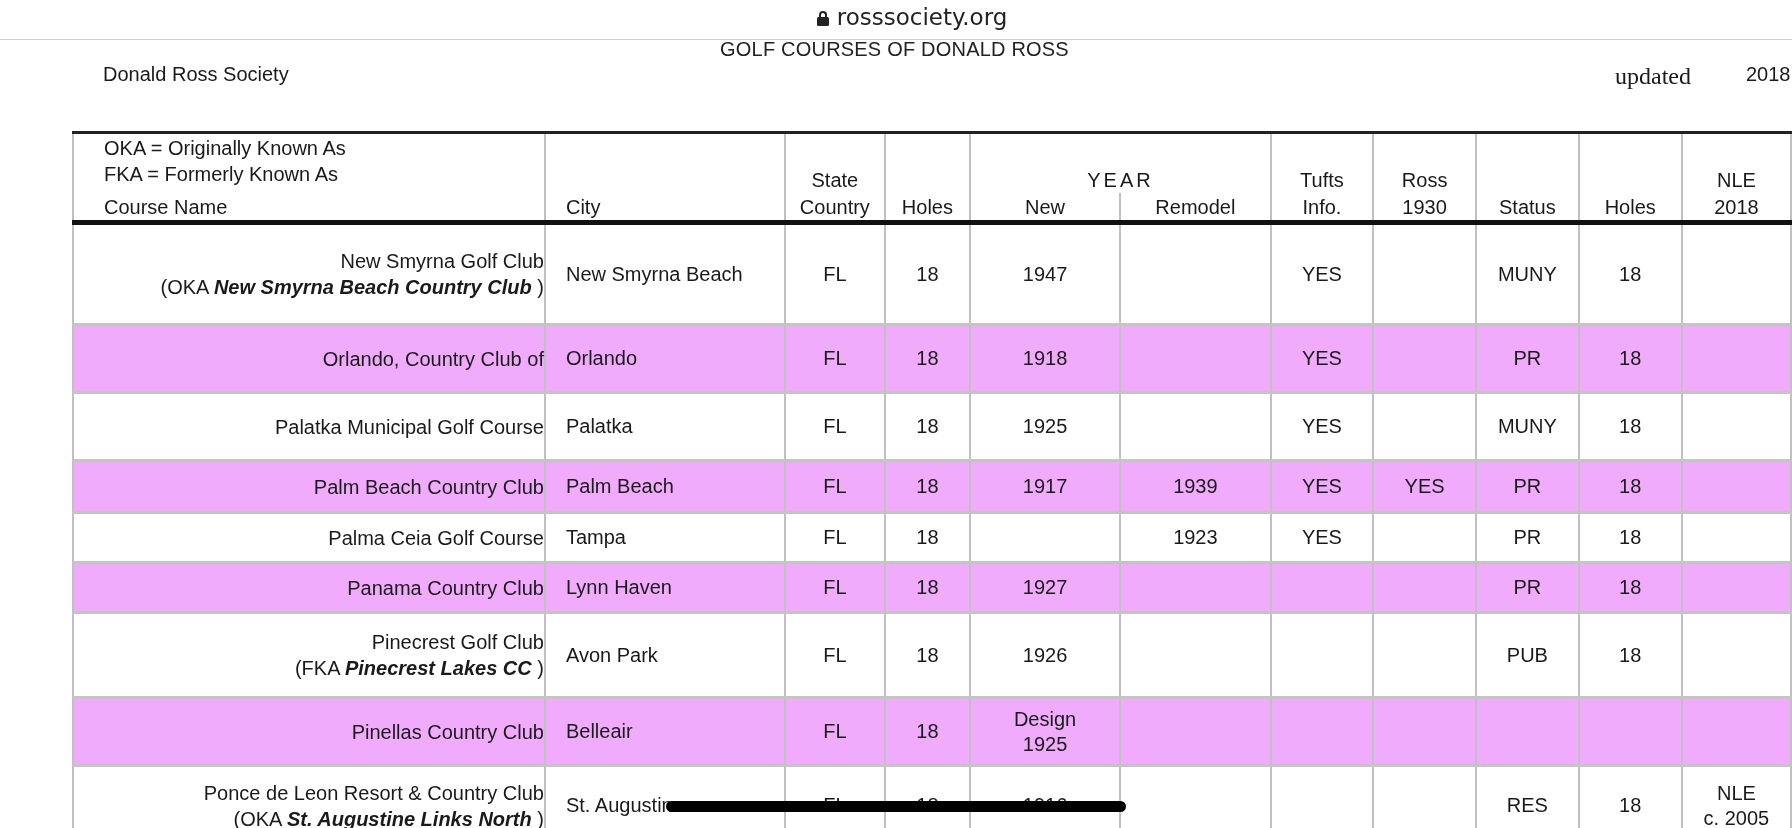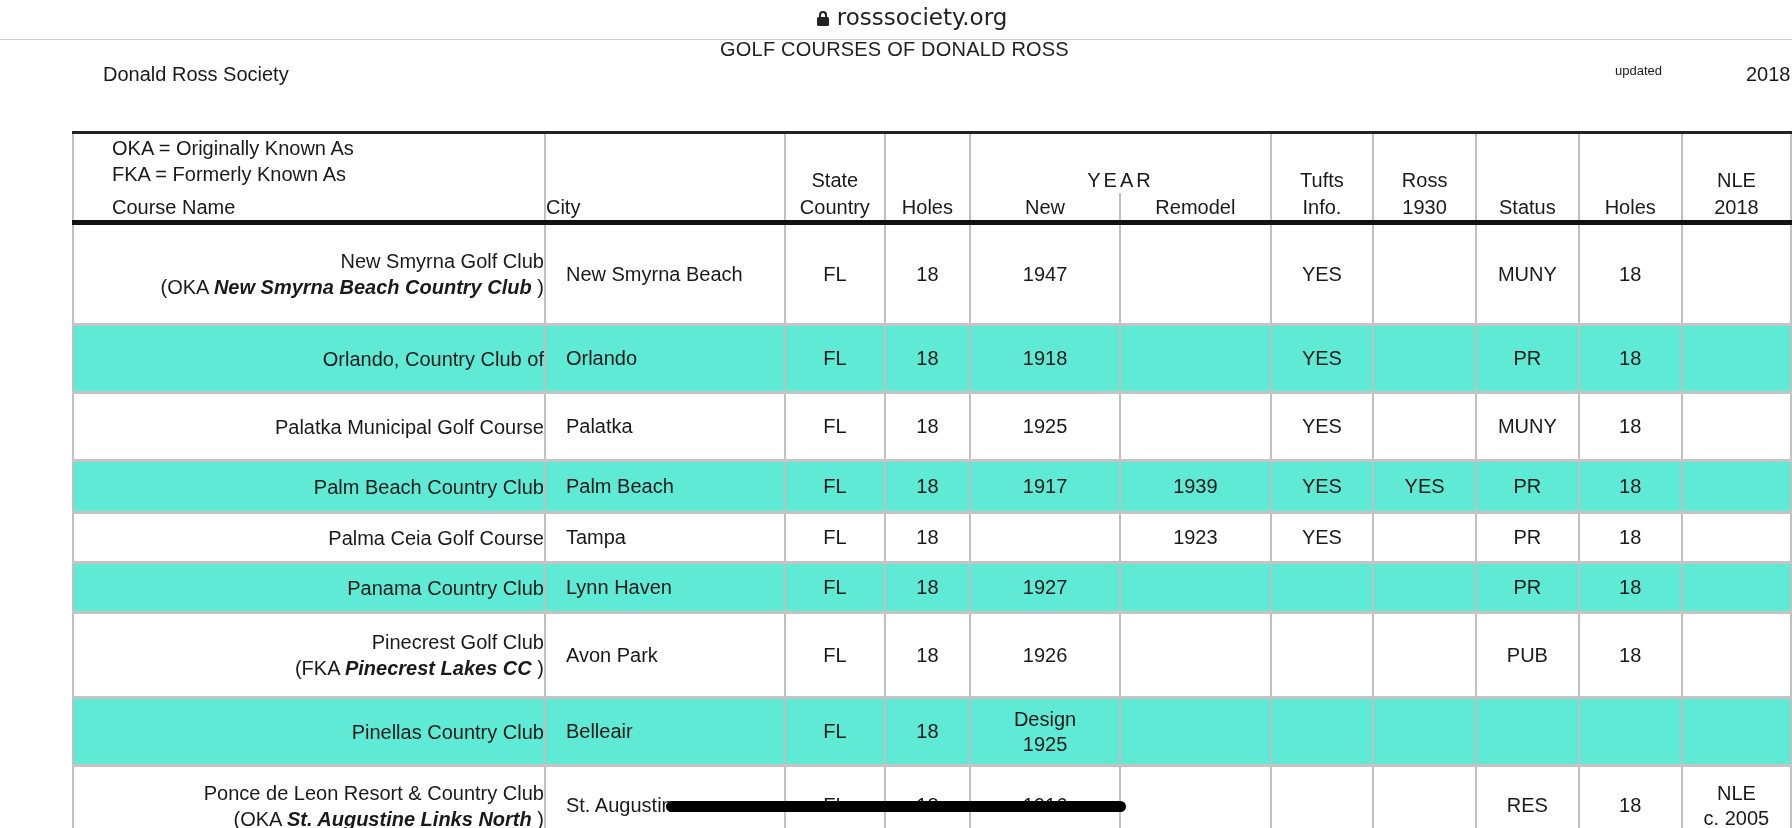--- a/index.html
+++ b/index.html
@@ -8,37 +8,37 @@
   .urlbar { position:absolute; left:0; top:0; width:1792px; height:40px;
             border-bottom:1px solid #cfcfcf; box-sizing:border-box; }
   .url { position:absolute; left:0; right:0; top:4px; text-align:center;
          font-family:"DejaVu Sans", sans-serif; font-size:23px; color:#222;margin-left:32px; }
   .lock { display:inline-block; width:12px; height:15px; position:relative; margin-right:8px; vertical-align:-1px; }
   .lock .shackle { position:absolute; left:2px; top:0; width:8px; height:8px; border:2.5px solid #222;
                    border-bottom:none; border-radius:5px 5px 0 0; box-sizing:border-box; }
   .lock .body { position:absolute; left:0; top:6px; width:12px; height:9px; background:#222; border-radius:1.5px; }
   .doc-title { position:absolute; left:0; right:3px; top:38px; text-align:center; font-size:20px; letter-spacing:0.2px; color:#222; }
   .society { position:absolute; left:103px; top:63px; font-size:20px; }
-  .updated { position:absolute; left:1615px; top:63px; font-size:13px; }
+  .updated { position:absolute; left:1615px; top:63px; font-size:24px;font-family:Liberation Serif, serif; }
   .upd-year { position:absolute; left:1746px; top:63px; font-size:20px; }
 
   table.courses { position:absolute; left:72px; top:131px; border-collapse:collapse; table-layout:fixed; font-size:20px; }
   table.courses td, table.courses th { border-left:2px solid #c0c0c0; border-right:2px solid #c0c0c0; padding:0; font-weight:normal; }
   thead tr.h1 th { border-top:3px solid #222; }
   thead tr.h2 th { border-bottom:5px solid #111; }
   thead th { vertical-align:bottom; text-align:center; line-height:26px; }
-  thead th.course { text-align:left; padding-left:38px; }
-  thead th.city { text-align:left; }
+  thead th.course { text-align:left; padding-left:30px; }
+  thead th.city { text-align:left; padding-left:20px; }
   .year-span { letter-spacing:3px; }
   th.year-top { border-bottom:none; }
   tr.h2 th.sub-new { border-right:1px solid #c0c0c0; }
   tbody td { text-align:center; border-bottom:3px solid #c4c4c4; }
   tbody td.course { text-align:right; padding-left:30px; line-height:26px; }
   tbody td.city { text-align:left; padding-left:20px; }
-  tbody tr.alt td { background:#5eead4; }
+  tbody tr.alt td { background:#f0abfc; }
   .aka-name { font-weight:bold; font-style:italic; }
   .cell-2line { line-height:25px; }
 
   .home-indicator { position:absolute; left:666px; top:801px; width:460px; height:11px; background:#000; border-radius:6px; }
 </style>
 </head>
 <body>
 
 <div class="urlbar">
   <div class="url">

